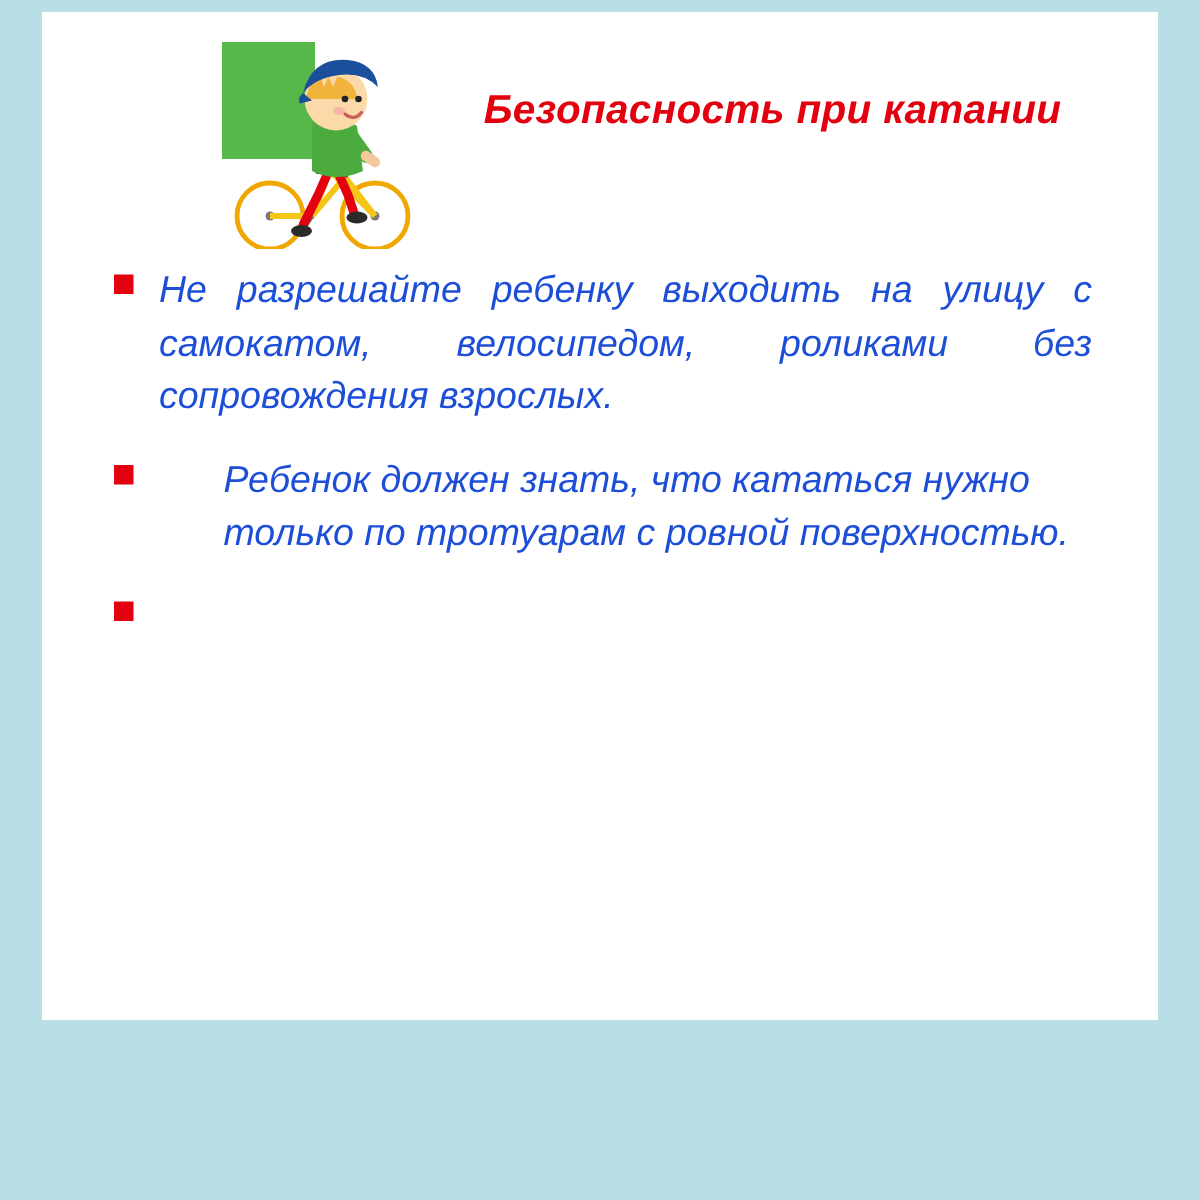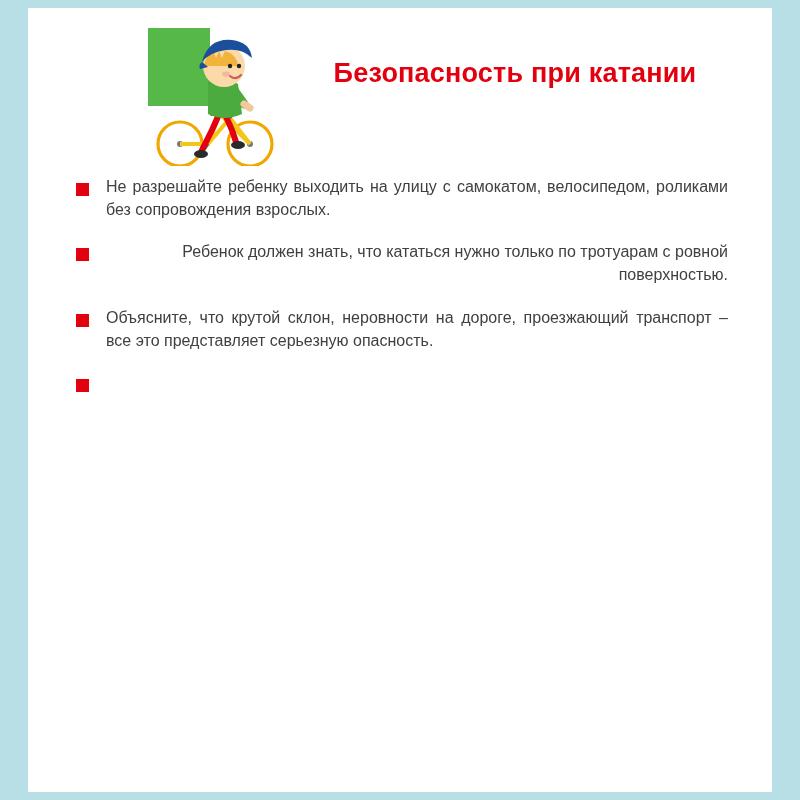--- a/index.html
+++ b/index.html
@@ -12,22 +12,23 @@
     background: #b9dfe6;
     font-family: "Liberation Sans", sans-serif;
     overflow: hidden;
   }
 
   .page {
     position: absolute;
     left: 28px;
     top: 8px;
     width: 744px;
-    height: 784px;
+    height: 672px;
     background: #ffffff;
+    font-style: italic;
   }
 
   
   .header {
     position: relative;
     height: 150px;
   }
 
   .mascot {
     position: absolute;
@@ -72,29 +73,30 @@
     width: 13px;
     height: 13px;
     background: #e3000f;
     flex: 0 0 13px;
     margin-top: 7px;
     margin-left: -30px;
     margin-right: 17px;
   }
 
   .item-text {
-    font-size: 16px;
+    font-size: 25px;
     line-height: 1.42;
-    color: #404040;
+    color: #1d4ed8;
     text-align: justify;
     text-justify: inter-word;
     flex: 1 1 auto;
   }
   .item-text.no-justify {
-    text-align: right;
+    text-align: left;
+    margin-left: 43px;
   }
 </style>
 </head>
 <body>
 
 <div class="page">
 
   <div class="header">
 
     <div class="mascot">
@@ -153,24 +155,20 @@
       <span class="bullet"></span>
       <span class="item-text">Не разрешайте ребенку выходить на улицу с самокатом, велосипедом, роликами без сопровождения взрослых.</span>
     </div>
 
     <div class="item">
       <span class="bullet"></span>
       <span class="item-text no-justify">Ребенок должен знать, что кататься нужно только по тротуарам с ровной поверхностью.</span>
     </div>
 
 
-    <div class="item">
-      <span class="bullet"></span>
-      <span class="item-text">Объясните, что крутой склон, неровности на дороге, проезжающий транспорт – все это представляет серьезную опасность.</span>
-    </div>
 
     <div class="item">
       <span class="bullet"></span>
     </div>
 
   </div>
 
 </div>
 
 </body></html>

